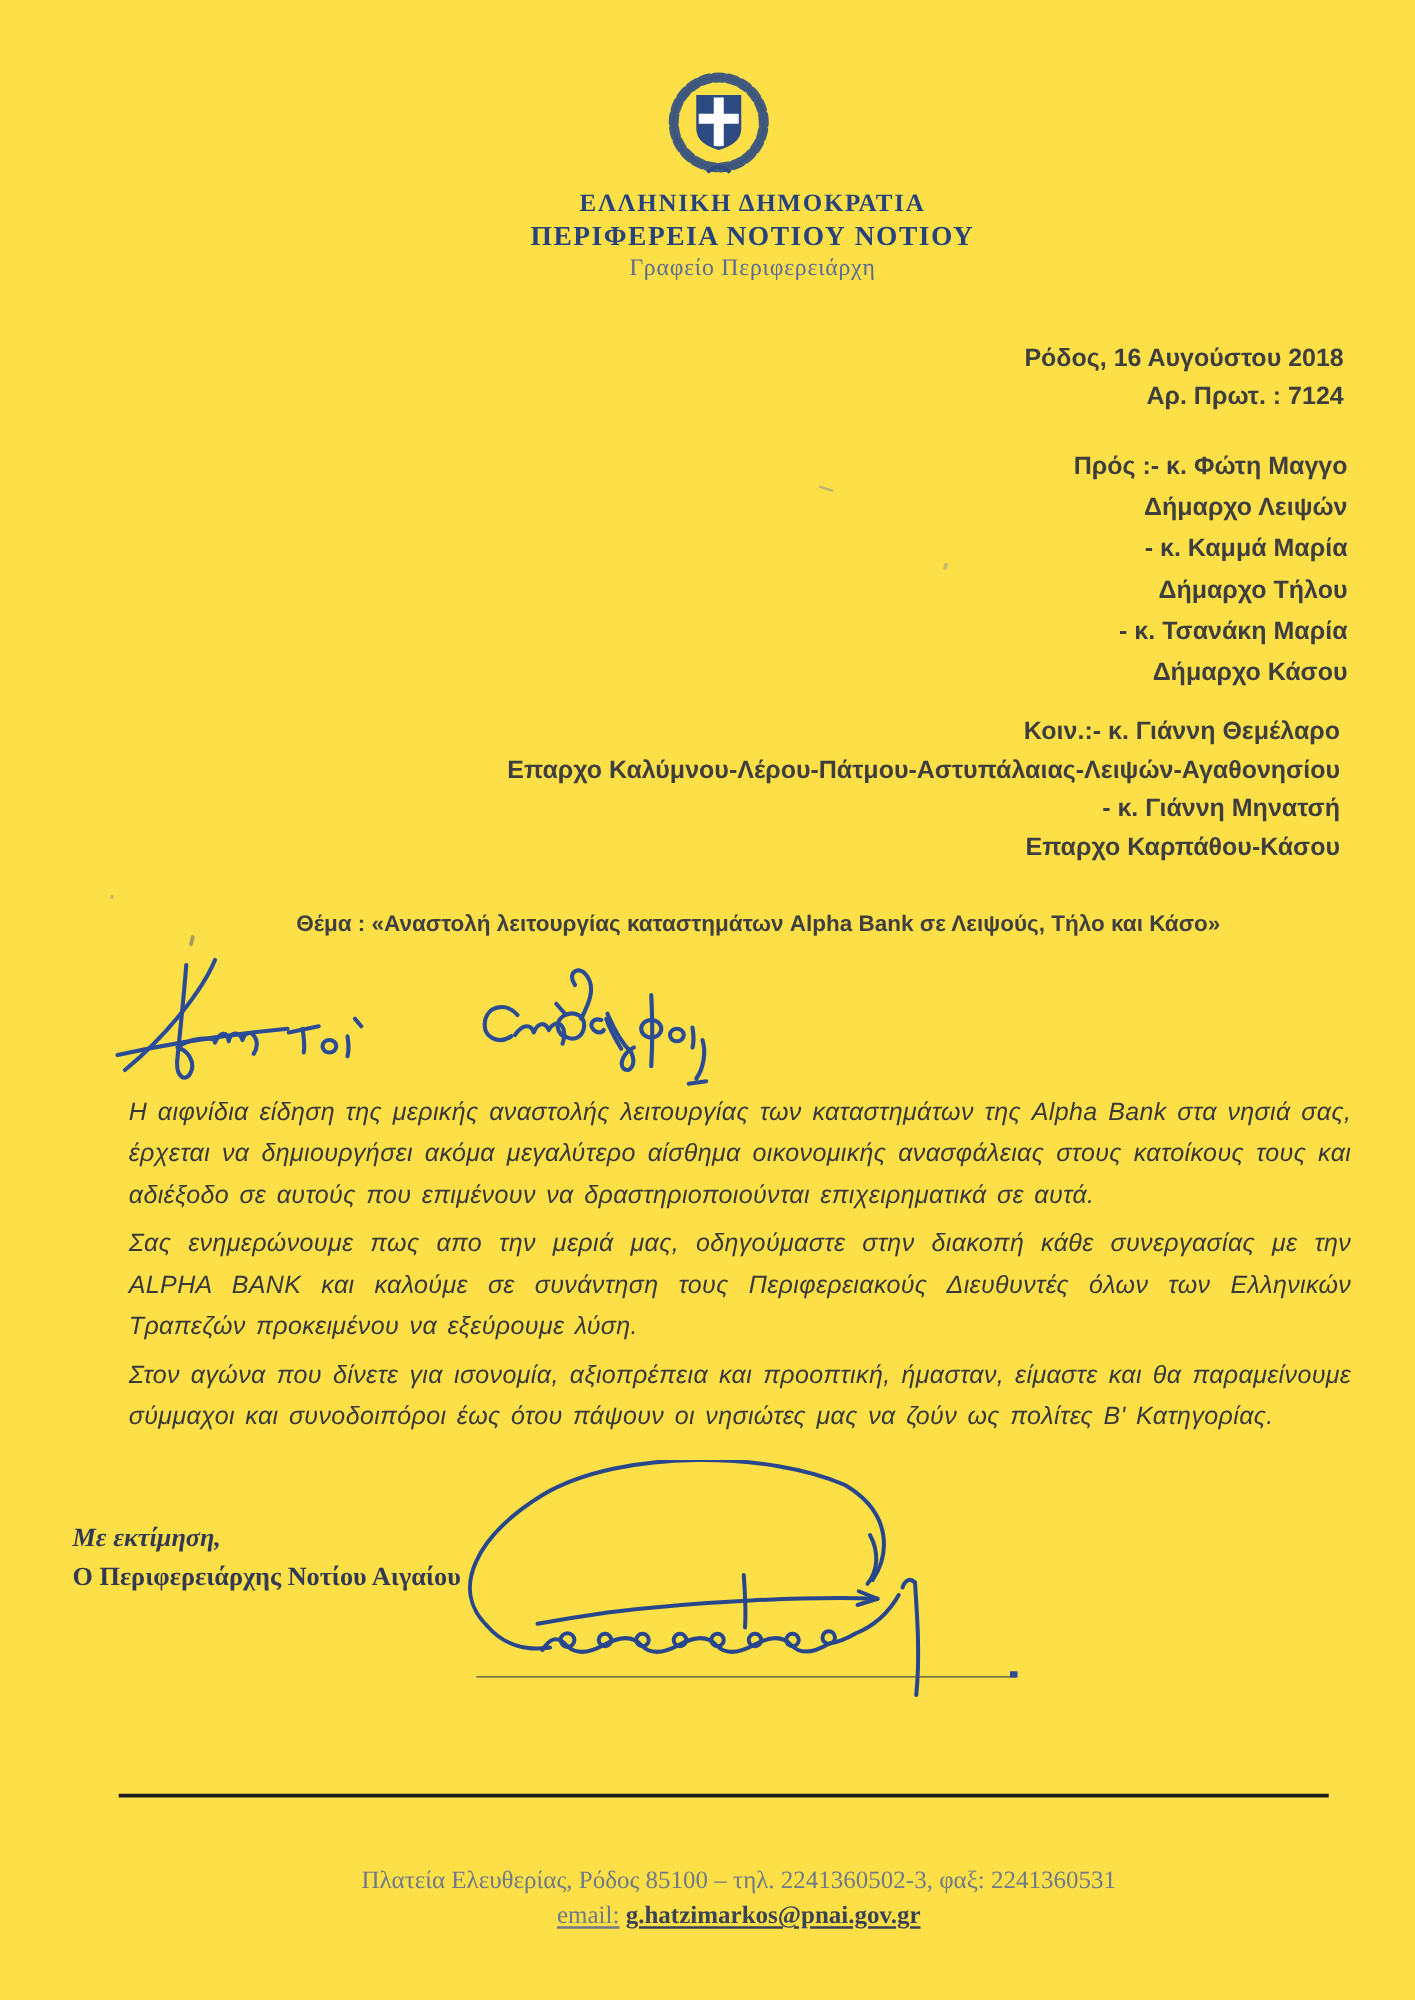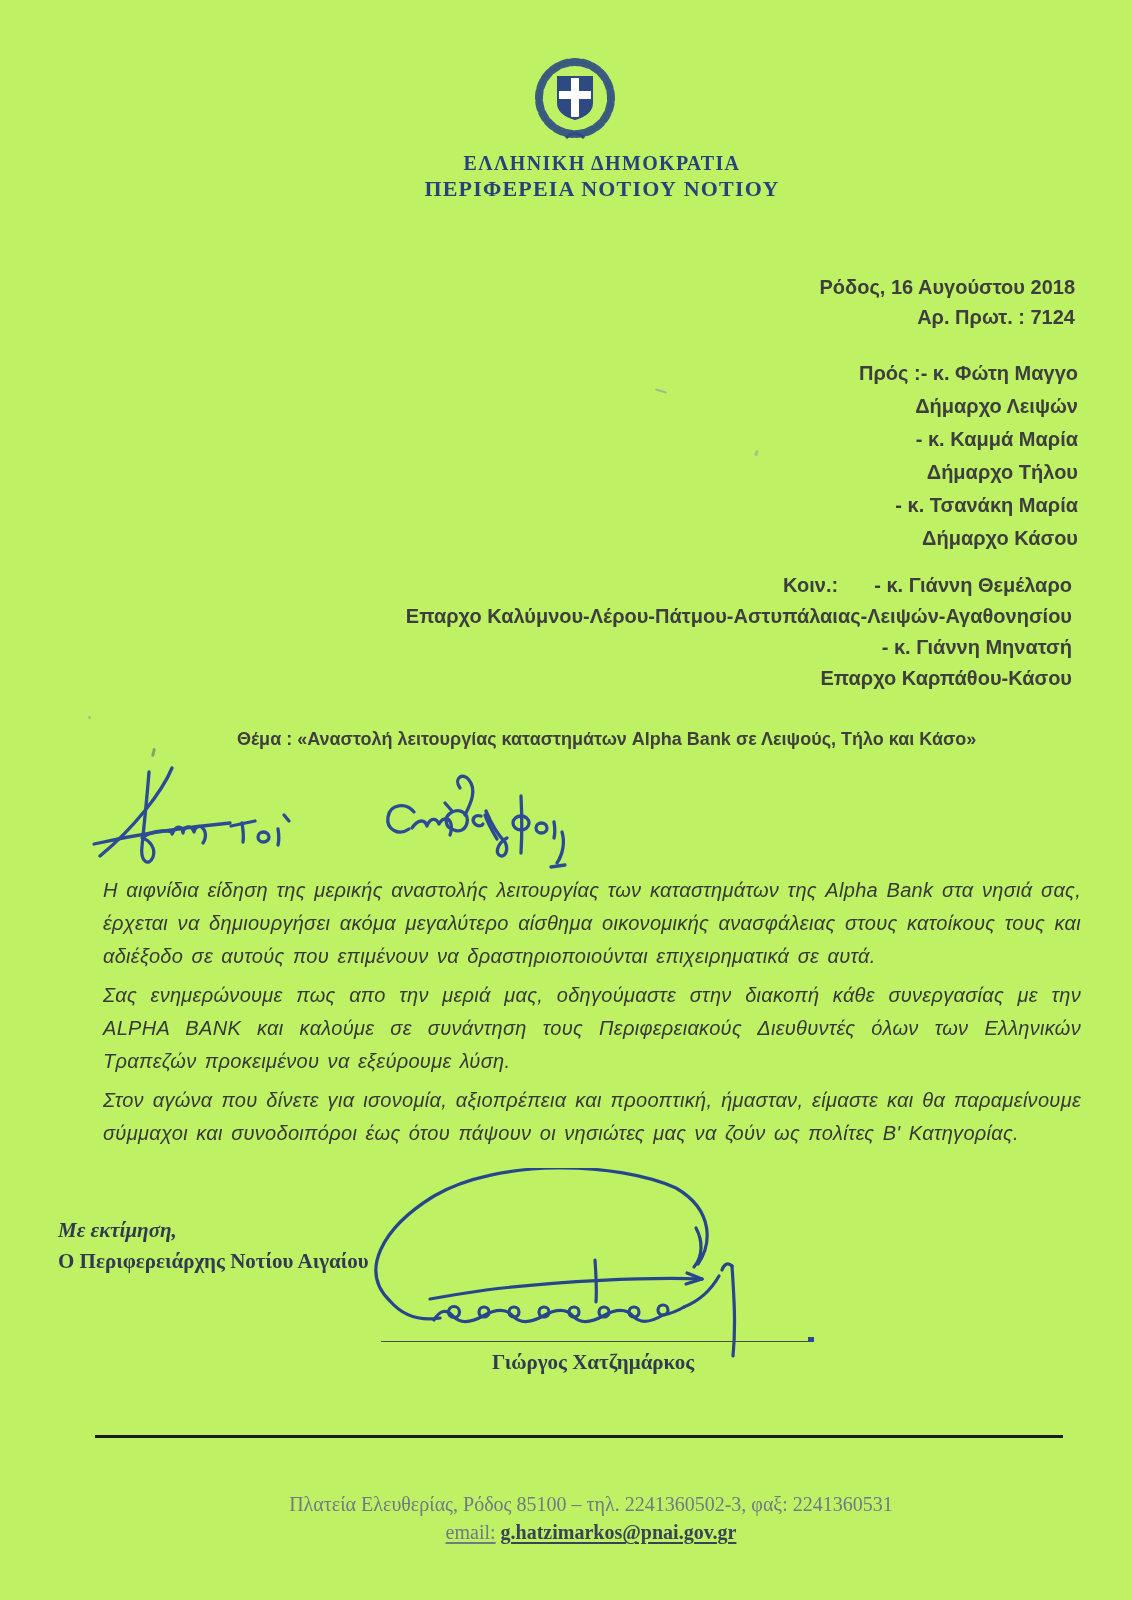--- a/index.html
+++ b/index.html
@@ -1,20 +1,20 @@
 <!DOCTYPE html>
 <html lang="el"><head>
 <meta charset="utf-8">
 <style>
   html,body{margin:0;padding:0;background:#e8e8e8;}
   .page{
     position:relative;
     width:1132px;height:1600px;
     margin:0 auto;
-    background:#bef264;
+    background:#fde047;
     overflow:hidden;
     font-family:"Liberation Sans", sans-serif;
     color:#3f3f3f;
   }
   
   .letterhead{position:absolute;top:54px;left:72px;right:0;text-align:center;}
   .emblem{display:block;margin:0 auto;transform:translateX(-27px);}
   .org1{margin-top:4px;font-family:"Liberation Serif",serif;font-weight:bold;
         font-size:20px;letter-spacing:1.4px;color:#27427a;}
   .org2{margin-top:1px;font-family:"Liberation Serif",serif;font-weight:bold;
@@ -23,21 +23,21 @@
         font-size:19px;letter-spacing:0.6px;color:#5a6a94;}
   
   .meta{position:absolute;top:272px;right:57px;text-align:right;
         font-weight:bold;font-size:20px;line-height:30px;color:#3e3e3e;}
   
   .to-block{position:absolute;top:357px;right:54px;text-align:right;
             font-weight:bold;font-size:20px;line-height:33px;color:#3e3e3e;}
   .to-row1{display:flex;justify-content:flex-end;}
   .cc-block{position:absolute;top:570px;right:60px;text-align:right;
             font-weight:bold;font-size:20px;line-height:31px;color:#3e3e3e;}
-  .cc-row1{display:flex;justify-content:flex-end;gap:36px;text-align:center;}
+  .cc-row1{display:flex;justify-content:flex-end;text-align:center;}
   
   .subject{position:absolute;top:729px;left:237px;
            font-weight:bold;font-size:18px;color:#3f3f3f;}
   
   .greeting-svg{position:absolute;top:766px;left:92px;}
   
   .body-text{position:absolute;top:874px;left:103px;width:978px;
              font-style:italic;font-size:20px;line-height:33px;
              letter-spacing:0.3px;word-spacing:2.5px;
              text-align:justify;color:#383838;}
@@ -86,20 +86,21 @@
       </g>
       <path d="M29 23 H63 V49 Q63 60 46 65 Q29 60 29 49 Z" fill="#2d4b82"></path>
       <g fill="#ffffff">
         <rect x="42" y="23" width="8" height="40"></rect>
         <rect x="29" y="37" width="34" height="8"></rect>
       </g>
       <path d="M29 23 H63 V49 Q63 60 46 65 Q29 60 29 49 Z" fill="none" stroke="#2d4b82" stroke-width="2"></path>
     </svg>
     <div class="org1">ΕΛΛΗΝΙΚΗ ΔΗΜΟΚΡΑΤΙΑ</div>
     <div class="org2">ΠΕΡΙΦΕΡΕΙΑ ΝΟΤΙΟΥ ΝΟΤΙΟΥ</div>
+    <div class="org3">Γραφείο Περιφερειάρχη</div>
   </div>
 
   <div class="meta">
     <div>Ρόδος,  16 Αυγούστου 2018</div>
     <div>Αρ. Πρωτ. : 7124</div>
   </div>
 
   <div class="to-block">
     <div class="to-row1">
       <span>Πρός :</span>
@@ -203,21 +204,20 @@
       <path d="M318,139 C333,133 345,122 353,108"></path>
 
       <path d="M356,102 C358,96 362,94 366,98"></path>
       <path d="M366,98 C368,128 370,158 367,188"></path>
     </g>
   </svg>
 
   <div class="sig-rule"></div>
   <div class="sig-dot"></div>
 
-  <div class="signatory">Γιώργος Χατζημάρκος</div>
 
   <div class="footer-rule"></div>
   <div class="footer">
     <div>Πλατεία Ελευθερίας, Ρόδος 85100 – τηλ. 2241360502-3, φαξ: 2241360531</div>
     <div>
       <span class="email-label">email:</span>
       <a href="#">g.hatzimarkos@pnai.gov.gr</a>
     </div>
   </div>
 

